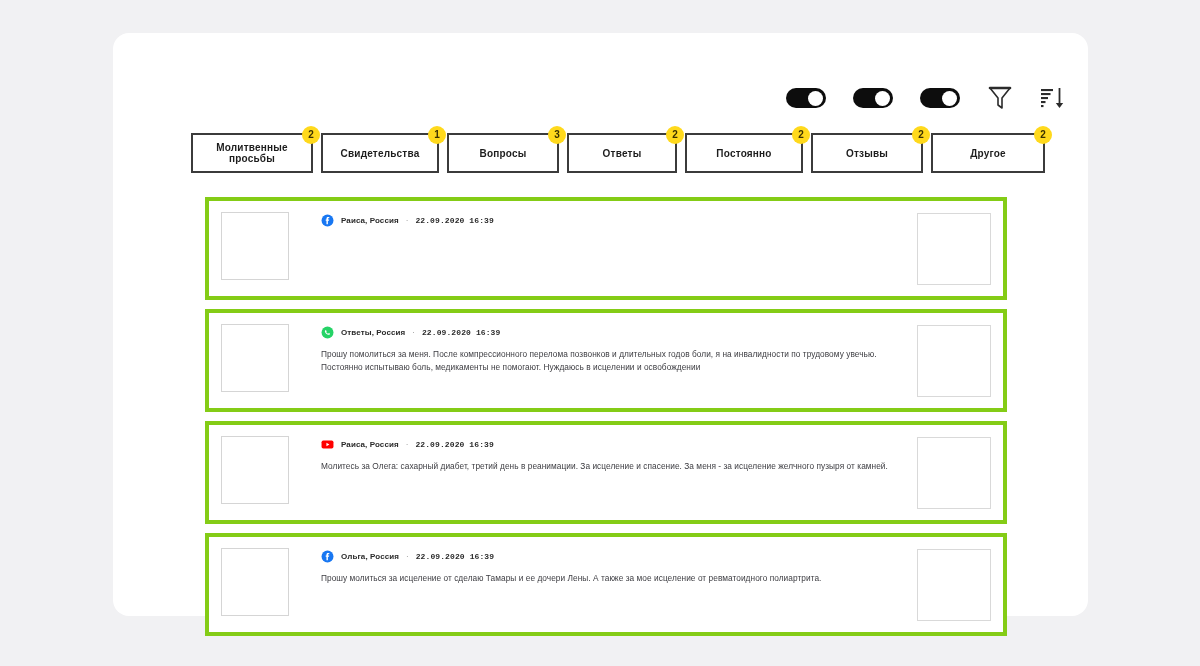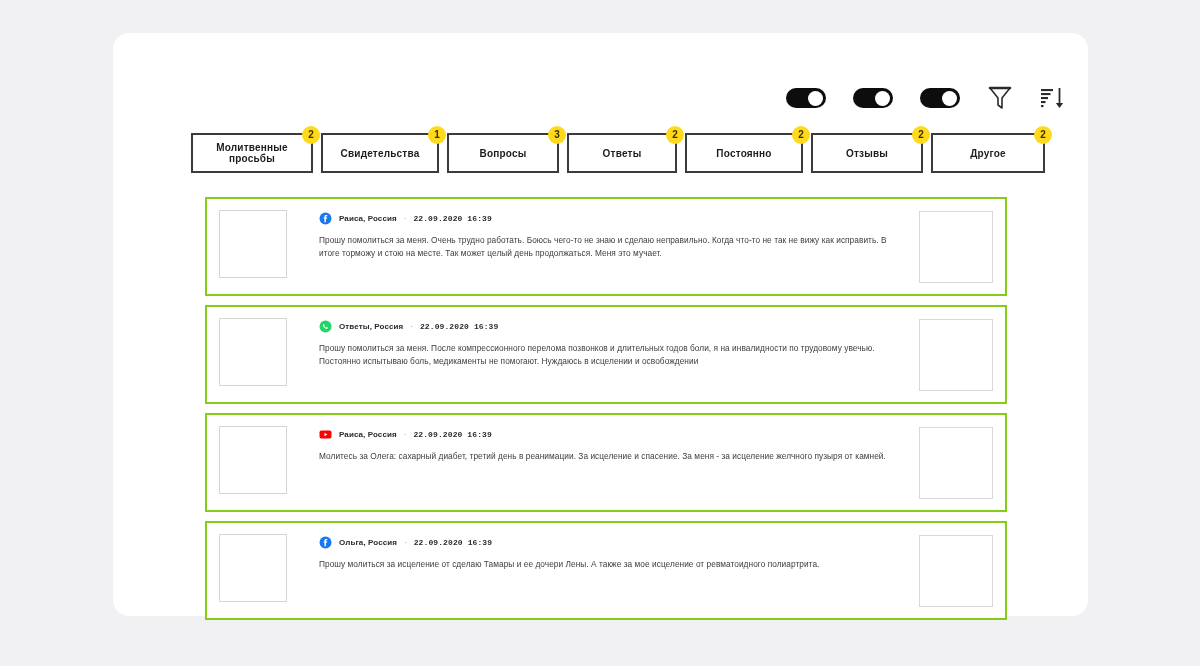--- a/index.html
+++ b/index.html
@@ -101,21 +101,21 @@
   .tw5 { width: 112px; }
   .tw6 { width: 114px; }
 
   
   #feed {
     position: absolute;
     left: 92px; top: 164px;
     width: 802px;
   }
   .card {
-    border: 2px solid #84cc16;
+    border: 4px solid #84cc16;
     background: #ffffff;
     display: flex;
     align-items: flex-start;
     padding: 11px 12px;
     margin-bottom: 9px;
     min-height: 92px;
   }
   .thumb {
     width: 68px; height: 68px;
     border: 1px solid #d5d5d5;
@@ -246,21 +246,20 @@
       <div class="card-body">
         <div class="meta">
           <svg class="src-icon" viewBox="0 0 24 24">
             <circle cx="12" cy="12" r="11" fill="#1877f2"></circle>
             <path d="M14.6 12.3h-1.9V19h-2.6v-6.7H8.7V10h1.4V8.6c0-1.9.8-3 3-3h2.2v2.3h-1.4c-.8 0-.9.3-.9.9V10h2.3z" fill="#fff"></path>
           </svg>
           <span class="meta-name">Раиса, Россия</span>
           <span class="meta-sep">·</span>
           <span class="meta-date">22.09.2020 16:39</span>
         </div>
-        <div class="card-text">Прошу помолиться за меня. Очень трудно работать. Боюсь чего-то не знаю и сделаю неправильно. Когда что-то не так не вижу как исправить. В итоге торможу и стою на месте. Так может целый день продолжаться. Меня это мучает.</div>
       </div>
       <div class="side-box"></div>
     </div>
 
     <div class="card">
       <div class="thumb"></div>
       <div class="card-body">
         <div class="meta">
           <svg class="src-icon" viewBox="0 0 24 24">
             <circle cx="12" cy="12" r="11" fill="#25d366"></circle>

